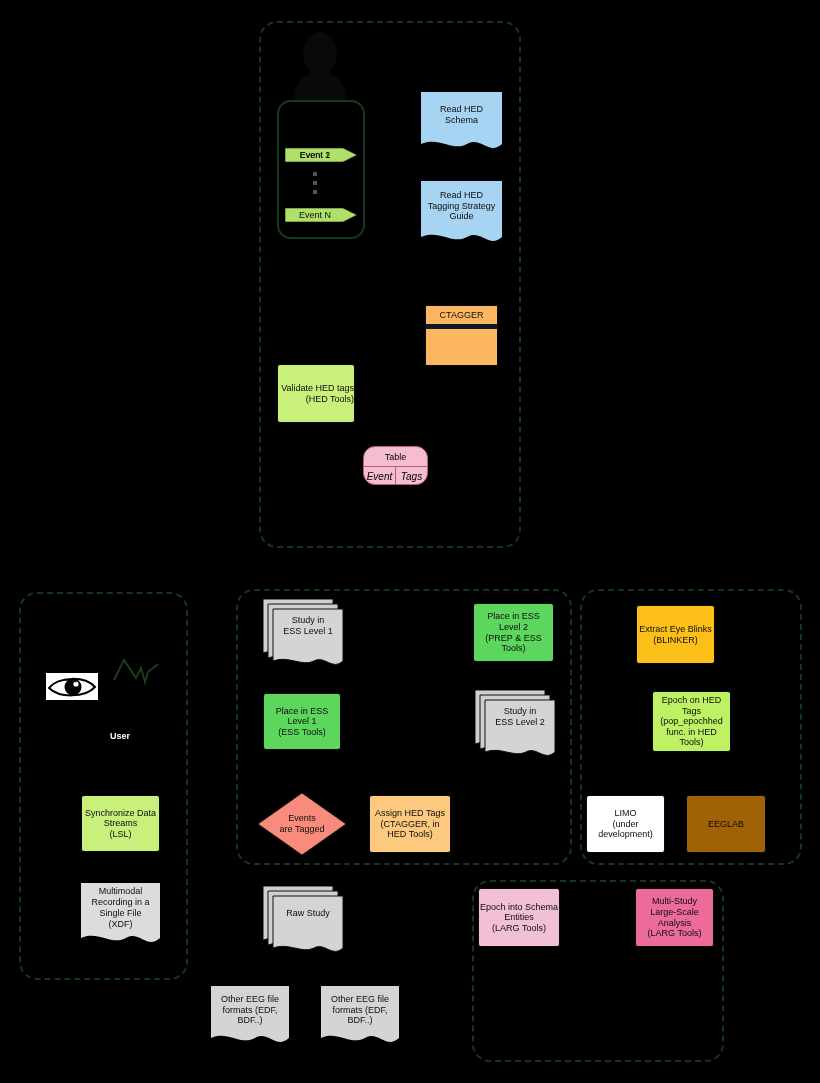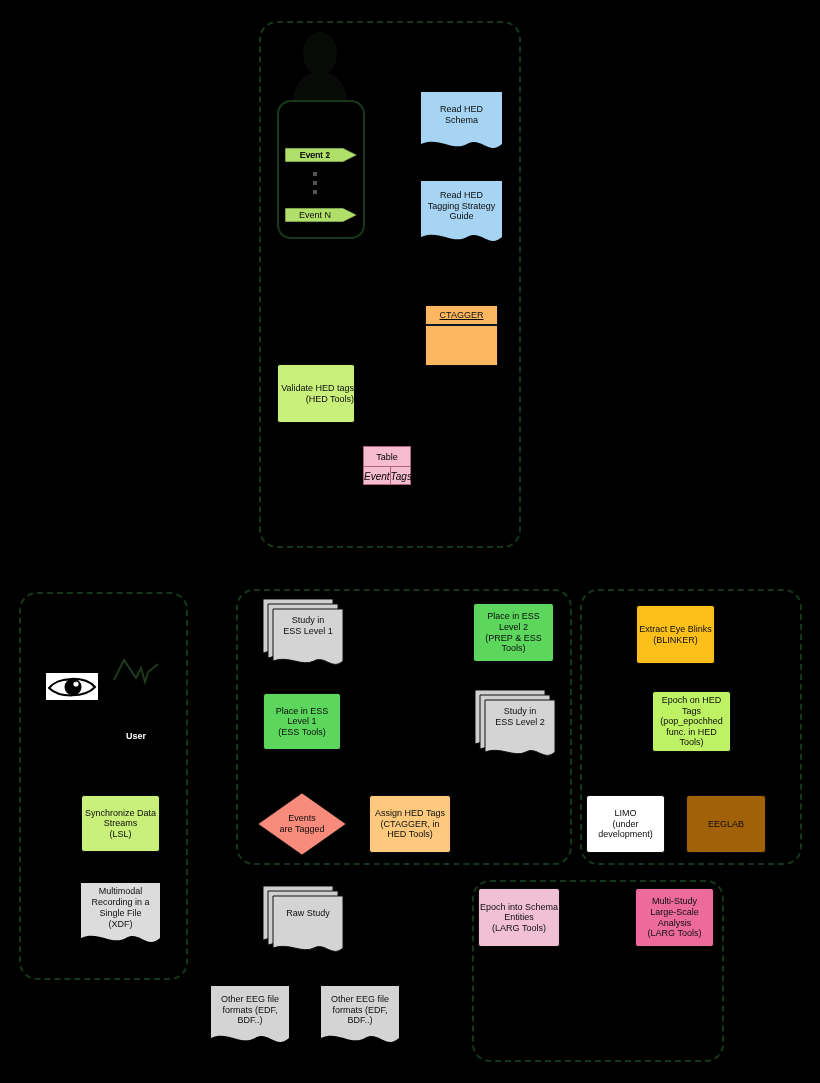--- a/index.html
+++ b/index.html
@@ -39,22 +39,22 @@
                 align-items:center;justify-content:center;text-align:center;
                 font-size:9px;line-height:1.2;color:#0d0d0d;}
 
   
   .eventbox{position:absolute;border:2px solid #16391b;border-radius:14px;box-sizing:border-box;}
   .dots{position:absolute;display:flex;flex-direction:column;align-items:center;gap:5px;}
   .dots i{display:block;width:4px;height:4px;background:#555;}
 
   
   .win{position:absolute;border:1px solid #0a0a0a;box-sizing:border-box;background:#fcb760;}
-  .win .bar{height:18px;border-bottom:2px solid #0f172a;display:flex;align-items:center;
-            justify-content:center;font-size:9px;color:#0d0d0d;text-decoration:underline;}
+  .win .bar{height:18px;border-bottom:5px solid #0f172a;display:flex;align-items:center;
+            justify-content:center;font-size:9px;color:#0d0d0d;}
 
   
   .tbl{position:absolute;border:1px solid #b06080;box-sizing:border-box;background:#f6bdd0;}
   .tbl .th{height:19px;border-bottom:1px solid #b06080;display:flex;align-items:center;
            justify-content:center;font-size:9px;}
   .tbl .tr{display:flex;height:18px;}
   .tbl .td{flex:1;display:flex;align-items:center;justify-content:center;font-size:10px;font-style:italic;}
   .tbl .td+.td{border-left:1px solid #b06080;}
 
   
@@ -130,21 +130,21 @@
 
   <div class="win" style="left:425px;top:305px;width:73px;height:61px;">
     <div class="bar">CTAGGER</div>
   </div>
 
   <div class="node rect" style="left:277px;top:364px;width:78px;height:59px;background:#c8f07a;flex-direction:column;align-items:flex-end;">
     <div>Validate HED tags</div>
     <div>(HED Tools)</div>
   </div>
 
-  <div class="tbl" style="left:363px;top:446px;width:48px;height:39px;">
+  <div class="tbl" style="left:363px;top:446px;width:65px;height:39px;border-radius:12px;">
     <div class="th">Table</div>
     <div class="tr">
       <div class="td">Event</div>
       <div class="td">Tags</div>
     </div>
   </div>
 
   <div class="group" style="left:19px;top:592px;width:169px;height:388px;"></div>
 
   <div class="eye" style="left:46px;top:673px;width:52px;height:27px;">
@@ -156,21 +156,21 @@
       <path d="M4 13 C14 6 24 6 30 9" fill="none" stroke="#000" stroke-width="1"></path>
     </svg>
   </div>
 
   <div class="wave" style="left:112px;top:652px;width:48px;height:42px;">
     <svg width="48" height="42" viewBox="0 0 48 42">
       <polyline points="2,28 12,8 24,26 29,16 33,30 36,20 46,12" fill="none" stroke="#1d3b1d" stroke-width="2"></polyline>
     </svg>
   </div>
 
-  <div class="user-lbl" style="left:0px;top:731px;width:240px;padding-left:16px;">User</div>
+  <div class="user-lbl" style="left:0px;top:731px;width:240px;">User</div>
 
   <div class="node rect" style="left:81px;top:795px;width:79px;height:57px;background:#c8f07a;flex-direction:column;">
     <div>Synchronize Data</div>
     <div>Streams</div>
     <div>(LSL)</div>
   </div>
 
   <div class="doc" style="left:81px;top:883px;width:79px;height:65px;">
     <svg viewBox="0 0 79 65" preserveAspectRatio="none">
       <path d="M0,0 L79,0 L79,55 C66,67 58,47 45,55 C31,63 17,47 0,55 Z" fill="#dcdcdc"></path>

